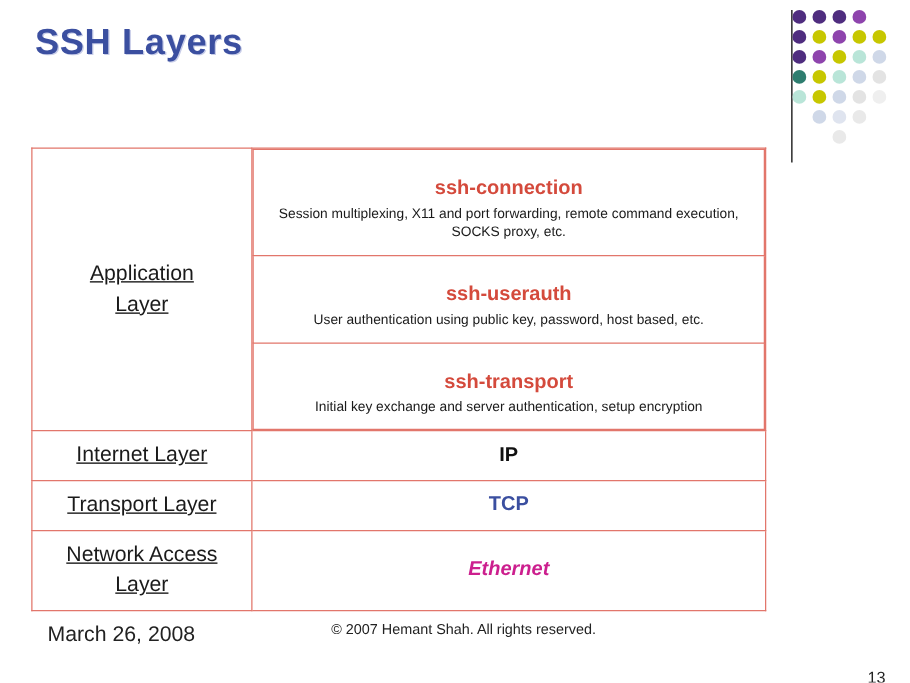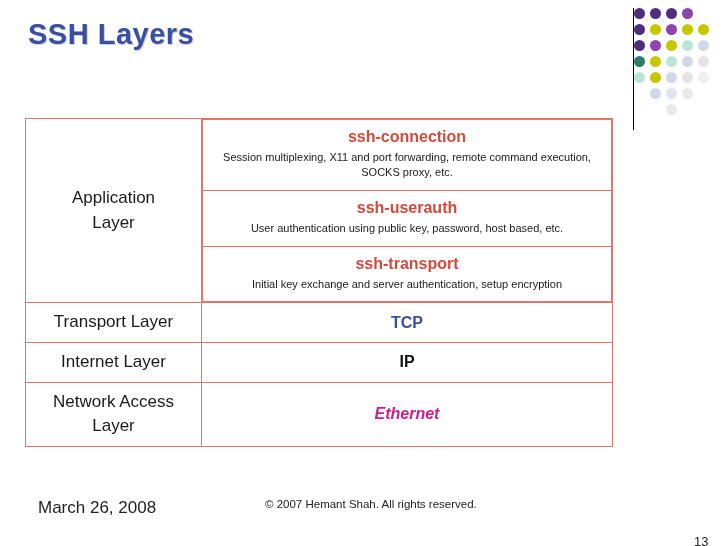--- a/index.html
+++ b/index.html
@@ -57,32 +57,32 @@
     top: 118px;
     width: 588px;
     border-collapse: collapse;
     table-layout: fixed;
   }
   #layer-table td {
     border: 1px solid #e2766b;
     padding: 0;
     vertical-align: middle;
   }
-  .col-left { width: 175px; }
+  .col-left { width: 175px; text-decoration: underline; }
 
   .layer-name {
     text-align: center;
     font-size: 17px;
     color: #1a1a1a;
     line-height: 1.45;
     padding: 7px 4px;
   }
 
   .proto-cell {
-    padding: 8px 10px 10px 10px;
+    padding: 22px 10px 10px 10px;
   }
   .proto-title {
     text-align: center;
     font-size: 16px;
     font-weight: bold;
     color: #d44a3c;
     margin-bottom: 4px;
   }
   .proto-desc {
     text-align: center;
@@ -217,33 +217,33 @@
             </div>
           </td>
         </tr>
       </tbody>
           </table>
     </td>
   </tr>
 
   <tr>
     <td class="col-left">
+      <div class="layer-name">Internet Layer</div>
+    </td>
+    <td>
+      <div class="simple-cell c-ip">IP</div>
+    </td>
+  </tr>
+
+  <tr>
+    <td class="col-left">
       <div class="layer-name">Transport Layer</div>
     </td>
     <td>
       <div class="simple-cell c-tcp">TCP</div>
-    </td>
-  </tr>
-
-  <tr>
-    <td class="col-left">
-      <div class="layer-name">Internet Layer</div>
-    </td>
-    <td>
-      <div class="simple-cell c-ip">IP</div>
     </td>
   </tr>
 
   <tr>
     <td class="col-left">
       <div class="layer-name">Network Access<br>Layer</div>
     </td>
     <td>
       <div class="simple-cell c-eth">Ethernet</div>
     </td>

